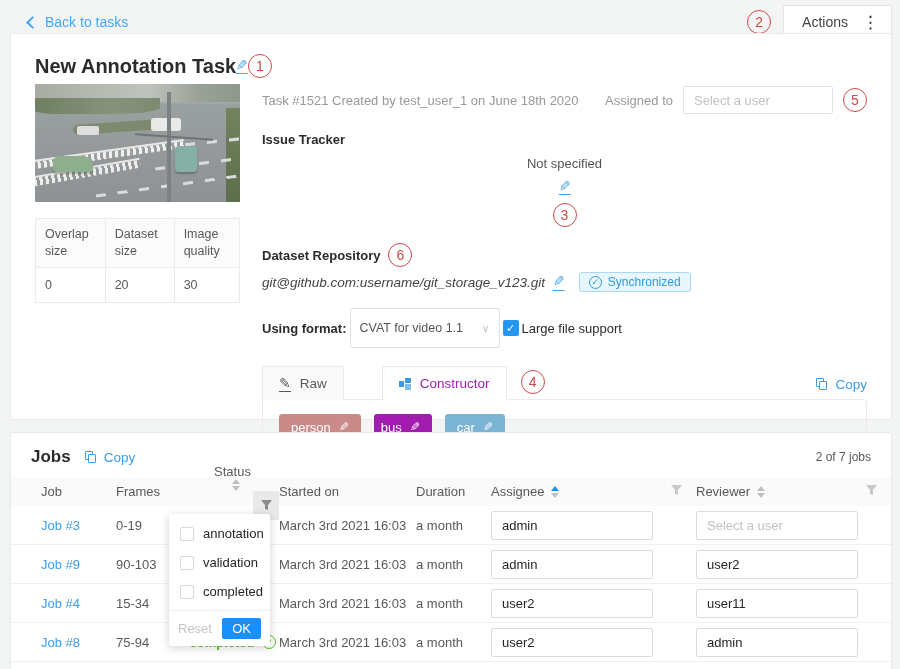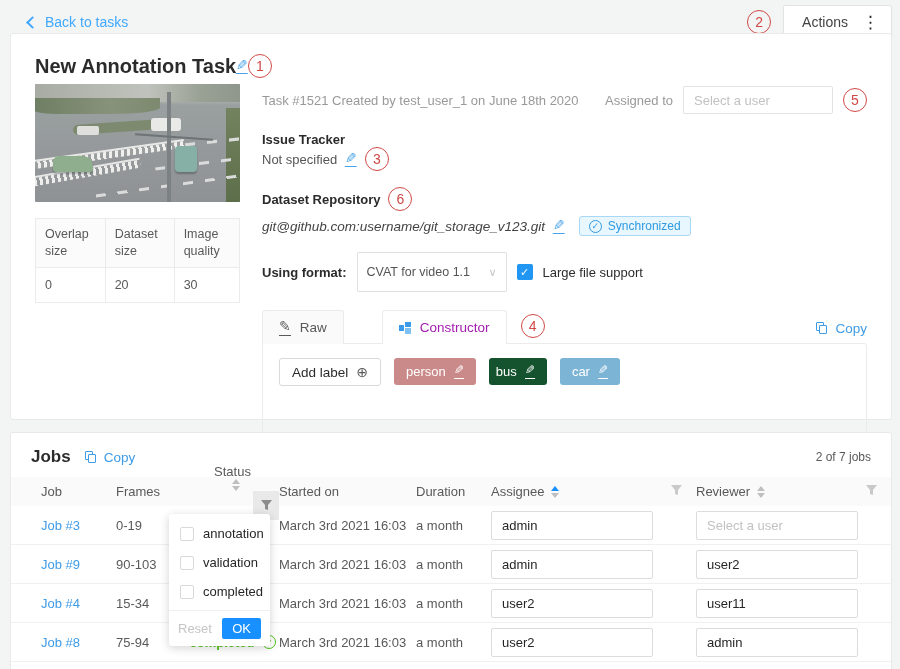--- a/index.html
+++ b/index.html
@@ -53,26 +53,26 @@
   
   .right-col { flex:1; min-width:0; }
   .meta-row { display:flex; justify-content:space-between; align-items:center; margin-top:2px; }
   .meta-text { color:#999; font-size:13px; }
   .assigned { display:flex; align-items:center; gap:10px; color:#999; }
   .select-user-input { width:150px; height:28px; border:1px solid #e3e3e3; border-radius:2px; padding:0 10px; font-size:13px; color:#262626; font-family:inherit; }
   .select-user-input::placeholder { color:#c2c2c2; }
   .sect-label { font-weight:700; font-size:13px; color:#2b2b2b; }
   .inline-row { display:flex; align-items:center; gap:8px; }
   .it-block { margin-top:18px; }
-  .it-value { color:#555; margin-top:0; }
+  .it-value { color:#555; margin-top:9px;flex-direction:column; }
   .repo-block { margin-top:16px; }
   .repo-url { color:#444; font-size:13.5px; font-style:italic; }
   .sync-badge { display:inline-flex; align-items:center; gap:6px; border:1px solid #a8d8f5; background:#e8f6fd; color:#2f9ae0; font-size:12px; border-radius:3px; padding:2px 9px; margin-left:6px; }
   .sync-check { display:inline-flex; align-items:center; justify-content:center; width:13px; height:13px; border:1px solid #2f9ae0; border-radius:50%; font-size:9px; }
-  .format-row { margin-top:16px; display:flex; align-items:center; gap:10px;text-align:center; }
+  .format-row { margin-top:16px; display:flex; align-items:center; gap:3px;text-align:center; }
   .select-box { display:flex; align-items:center; justify-content:space-between; width:150px; height:40px; border:1px solid #e0e0e0; border-radius:2px; padding:0 9px; color:#555; font-size:12.5px; cursor:pointer; }
   .select-chev { color:#c4c4c4; font-size:11px; }
   .checkbox { width:16px; height:16px; background:#2196f3; border-radius:2px; display:inline-flex; align-items:center; justify-content:center; color:#fff; font-size:11px; cursor:pointer; }
   .lfs-label { color:#2b2b2b; }
   
   .tabs-row { margin-top:18px; display:flex; align-items:flex-end; position:relative; }
   .tab { display:flex; align-items:center; gap:9px; height:34px; padding:0 16px; border:1px solid #ebebeb; border-bottom:none; border-radius:3px 3px 0 0; font-size:13.5px; cursor:pointer; }
   .tab.inactive { background:#fafafa; color:#595959; margin-right:2px; }
   .tab.active { background:#fff; color:#a21caf; position:relative; z-index:2;margin-left:36px; }
   .tab .pencil { transform:none; }
@@ -252,29 +252,25 @@
         <span class="copy-link">
           <span class="copy-icon">
               <i></i>
               <i></i>
             </span>
           <span>Copy</span>
         </span>
       </div>
 
       <div class="labels-panel">
-        <button class="add-label-btn">
-          <span>Add label</span>
-          <span class="plus-circle">⊕</span>
-        </button>
         <span class="chip" style="background: rgb(203, 138, 138);">
           <span>person</span>
           <span class="pencil white">✎</span>
         </span>
-        <span class="chip" style="background: #14532d; padding-left: 7px;">
+        <span class="chip" style="background: #a21caf; padding-left: 7px;">
           <span>bus</span>
           <span class="pencil white">✎</span>
         </span>
         <span class="chip" style="background: rgb(124, 180, 214);">
           <span>car</span>
           <span class="pencil white">✎</span>
         </span>
       </div>
     </div>
   </div>

